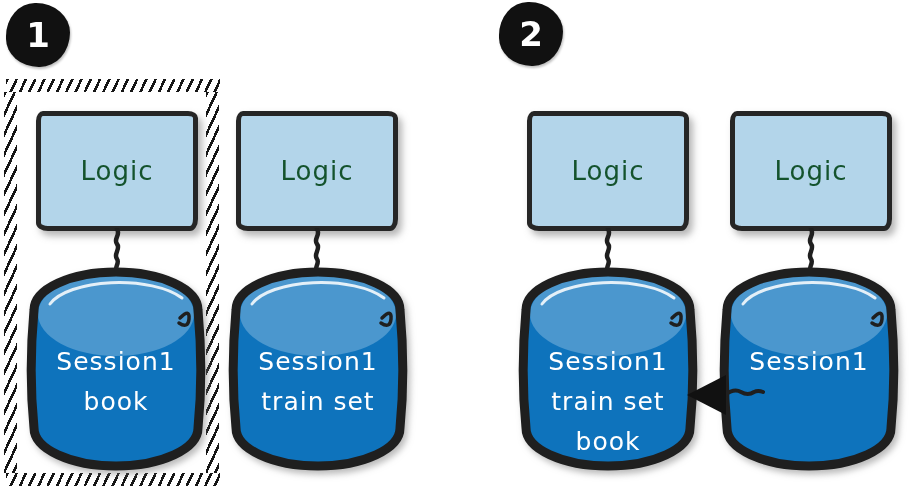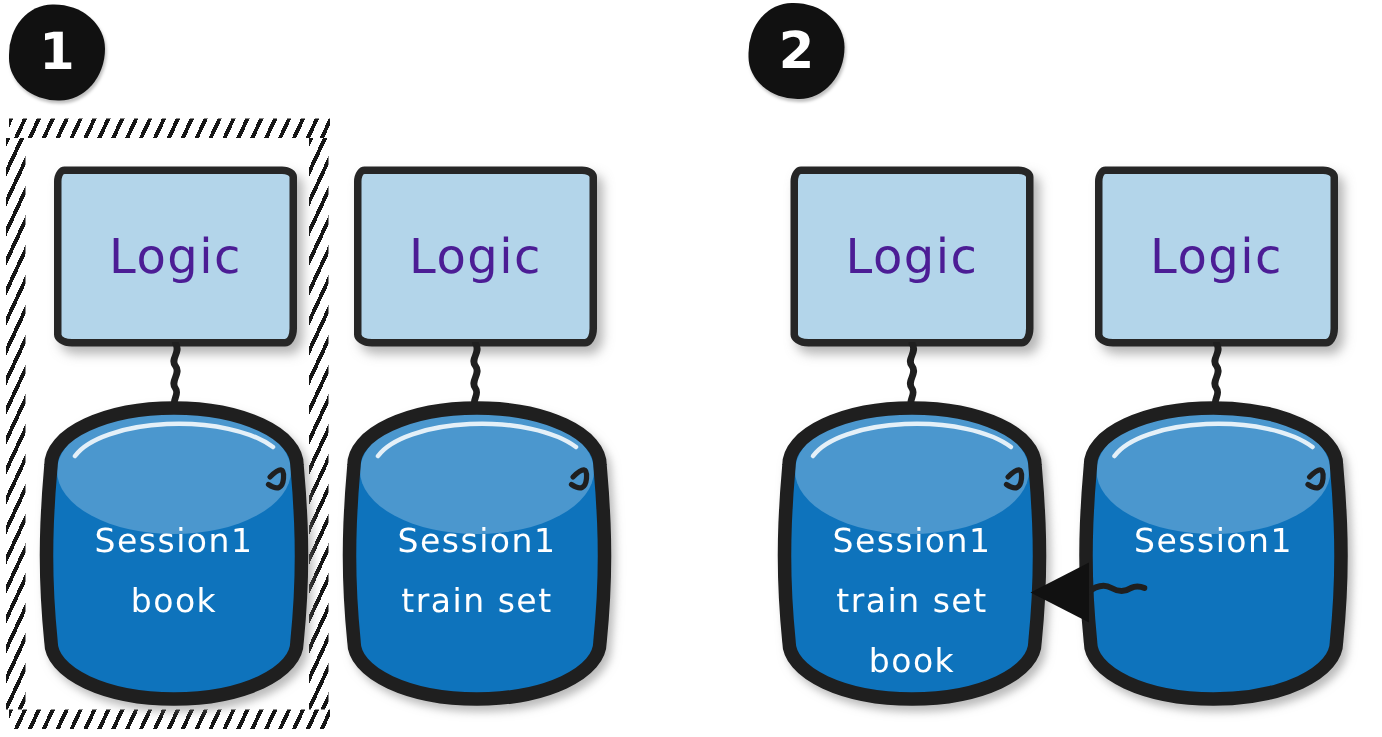--- a/index.html
+++ b/index.html
@@ -29,36 +29,36 @@
               background:repeating-linear-gradient(115deg,#161616 0 2.6px,transparent 2.6px 8.4px); }
 
   
   .logic-box {
     position:absolute; top:111px; width:152px; height:110px;
     background:#b3d5ea; border:5px solid #262626;
     border-radius:7px 10px 8px 12px / 10px 7px 12px 8px;
     display:flex; align-items:center; justify-content:center;
     box-shadow:4px 5px 7px rgba(110,110,110,.5);
   }
-  .logic-label { font-size:32px; color:#4c1d95; letter-spacing:1px; }
+  .logic-label { font-size:26px; color:#14532d; letter-spacing:1px; }
 
   
   .connector { position:absolute; top:228px; }
   .connector path { stroke:#1f1f1f; stroke-width:4.5; fill:none; stroke-linecap:round; }
 
   
   .cyl { position:absolute; top:264px; width:184px; height:212px; }
   .cyl-svg { filter:drop-shadow(3px 4px 3px rgba(120,120,120,.5)); }
   .cyl-body   { fill:#0e73bc; }
   .cyl-cap    { fill:#4b97ce; }
   .cyl-shine  { stroke:rgba(255,255,255,.85); stroke-width:3; fill:none; stroke-linecap:round; }
   .cyl-outline{ fill:none; stroke:#1f1f1f; stroke-width:9; stroke-linejoin:round; }
   .cyl-ear    { fill:none; stroke:#1f1f1f; stroke-width:3.5; stroke-linecap:round; }
   .db-text { position:absolute; left:0; top:78px; width:100%; text-align:center; }
-  .db-line { font-size:22px; line-height:40px; color:#ffffff; letter-spacing:1px; }
+  .db-line { font-size:25px; line-height:40px; color:#ffffff; letter-spacing:1px; }
 
   
   .merge-arrow { position:absolute; left:685px; top:372px; }
   .arrow-head { fill:#111111; }
   .arrow-tail { stroke:#1f1f1f; stroke-width:4; fill:none; stroke-linecap:round; }
 </style>
 </head>
 <body>
 
 <div class="canvas">

